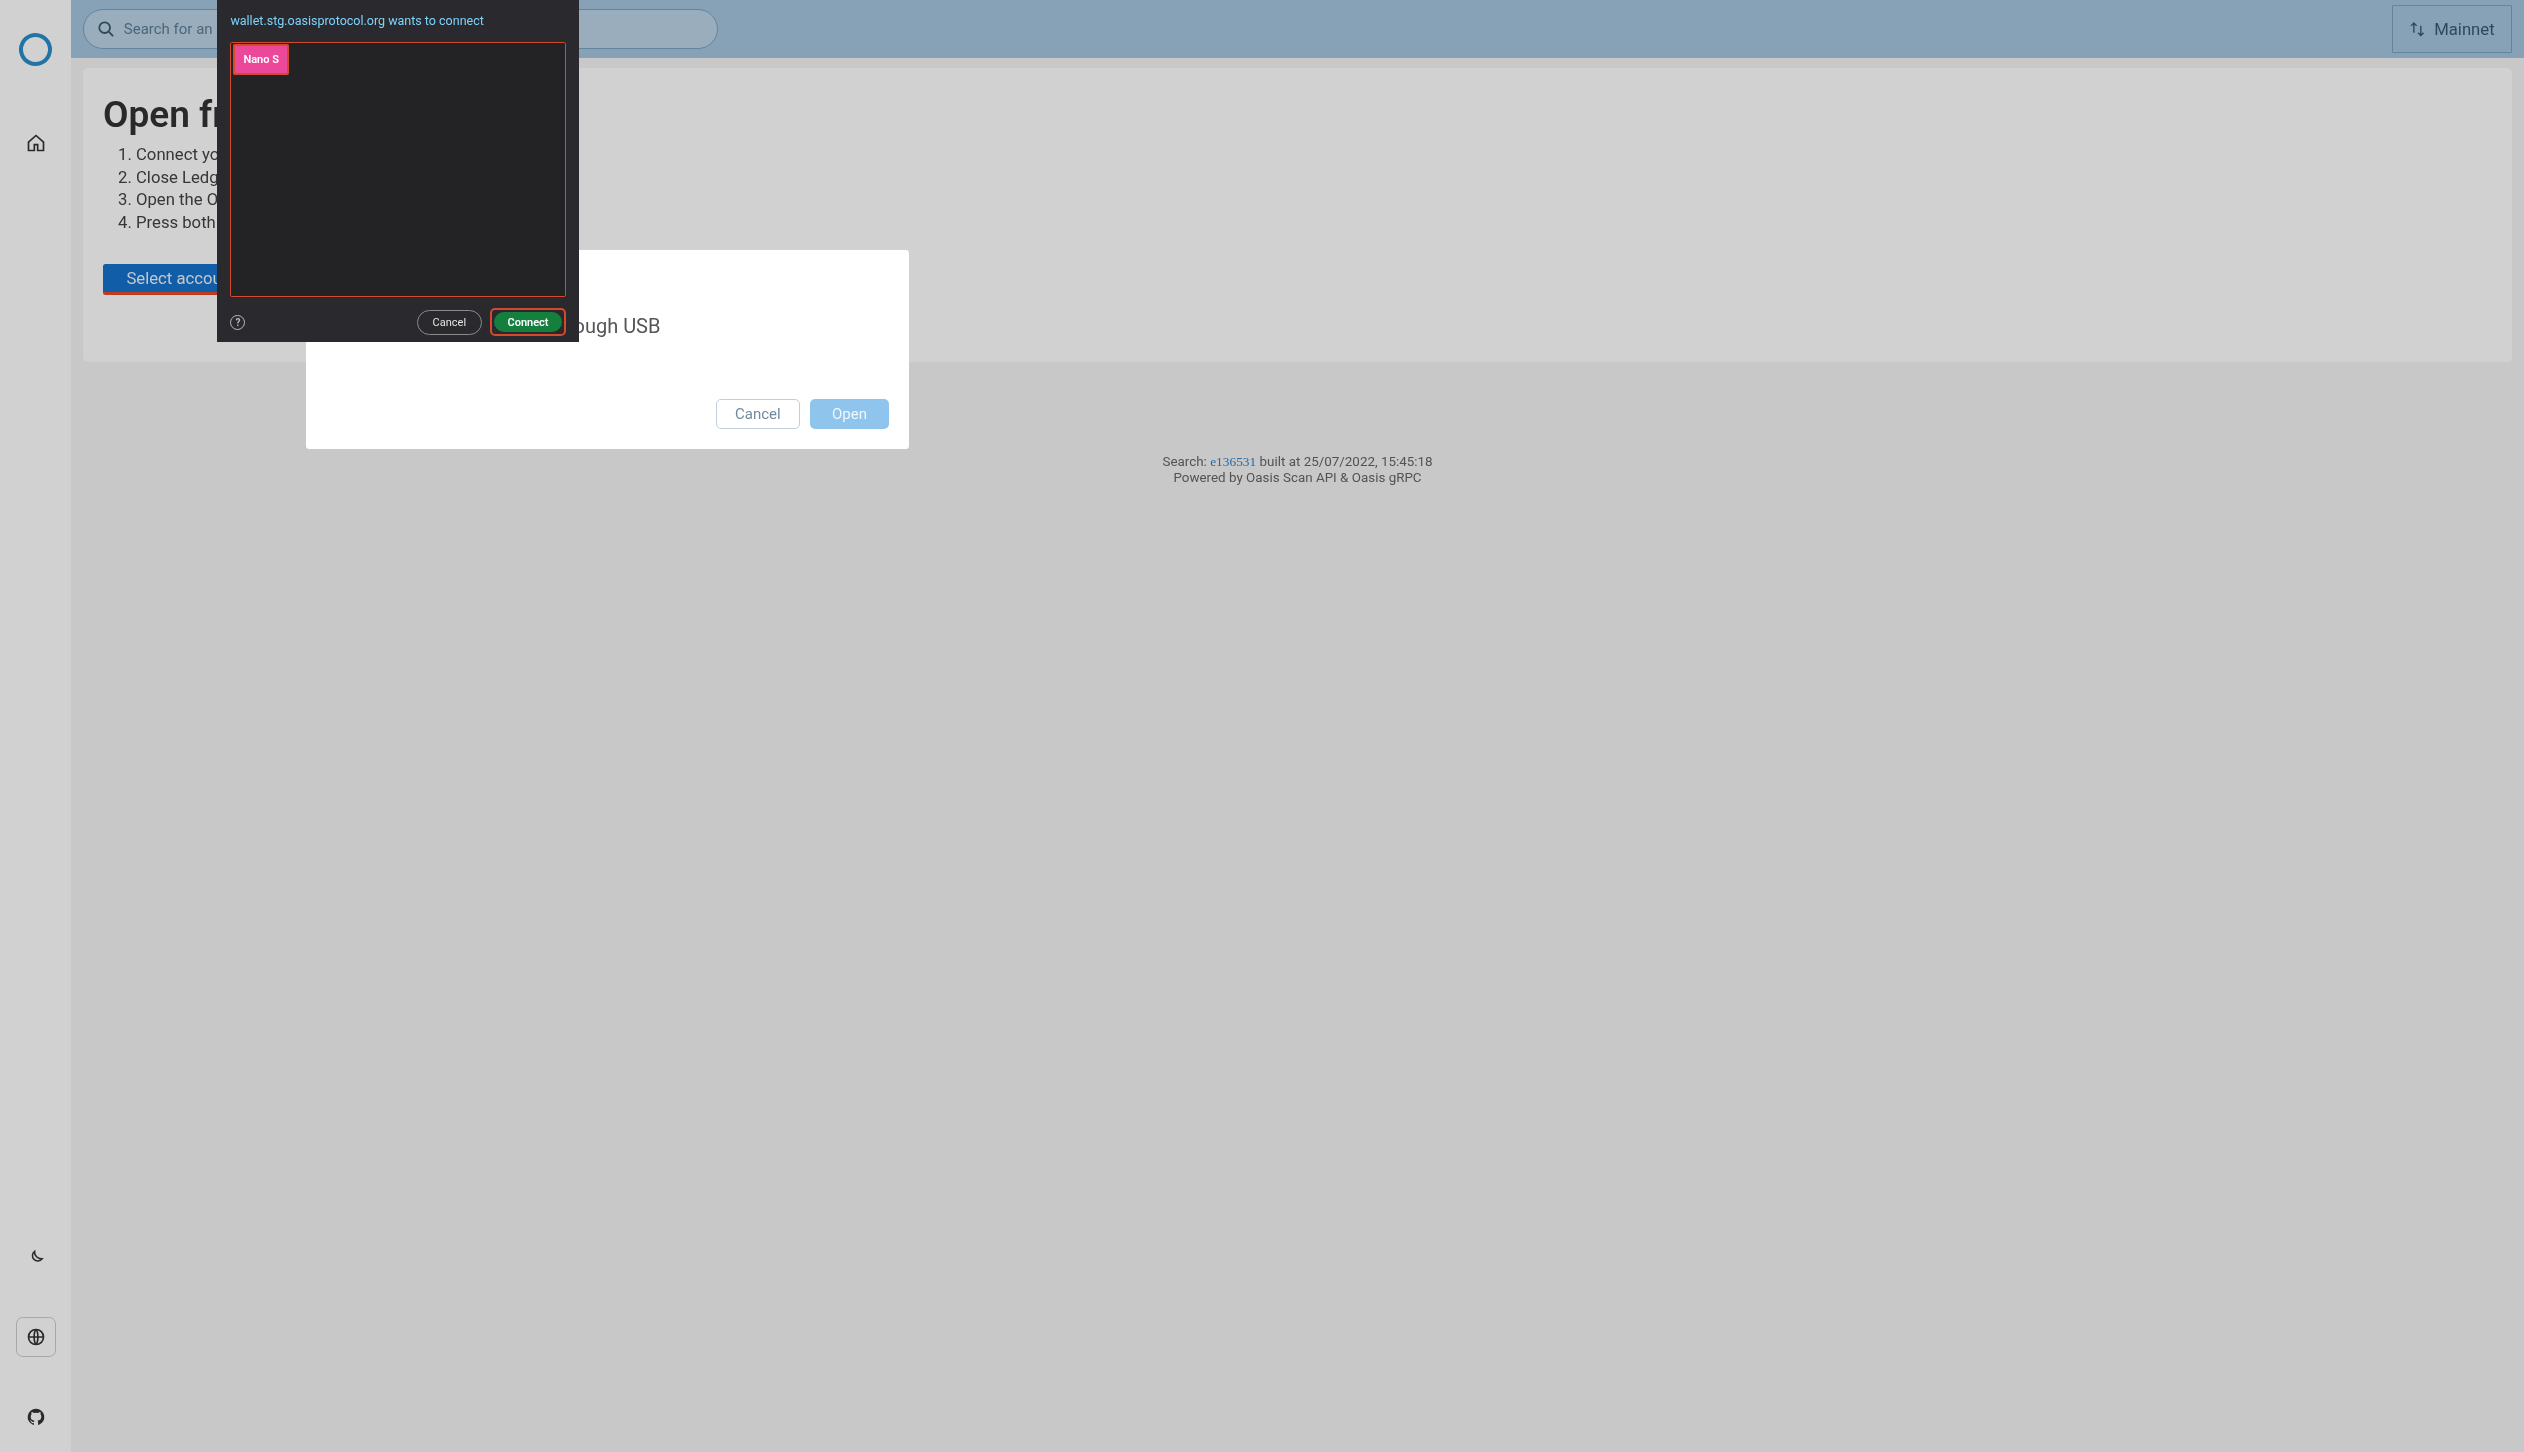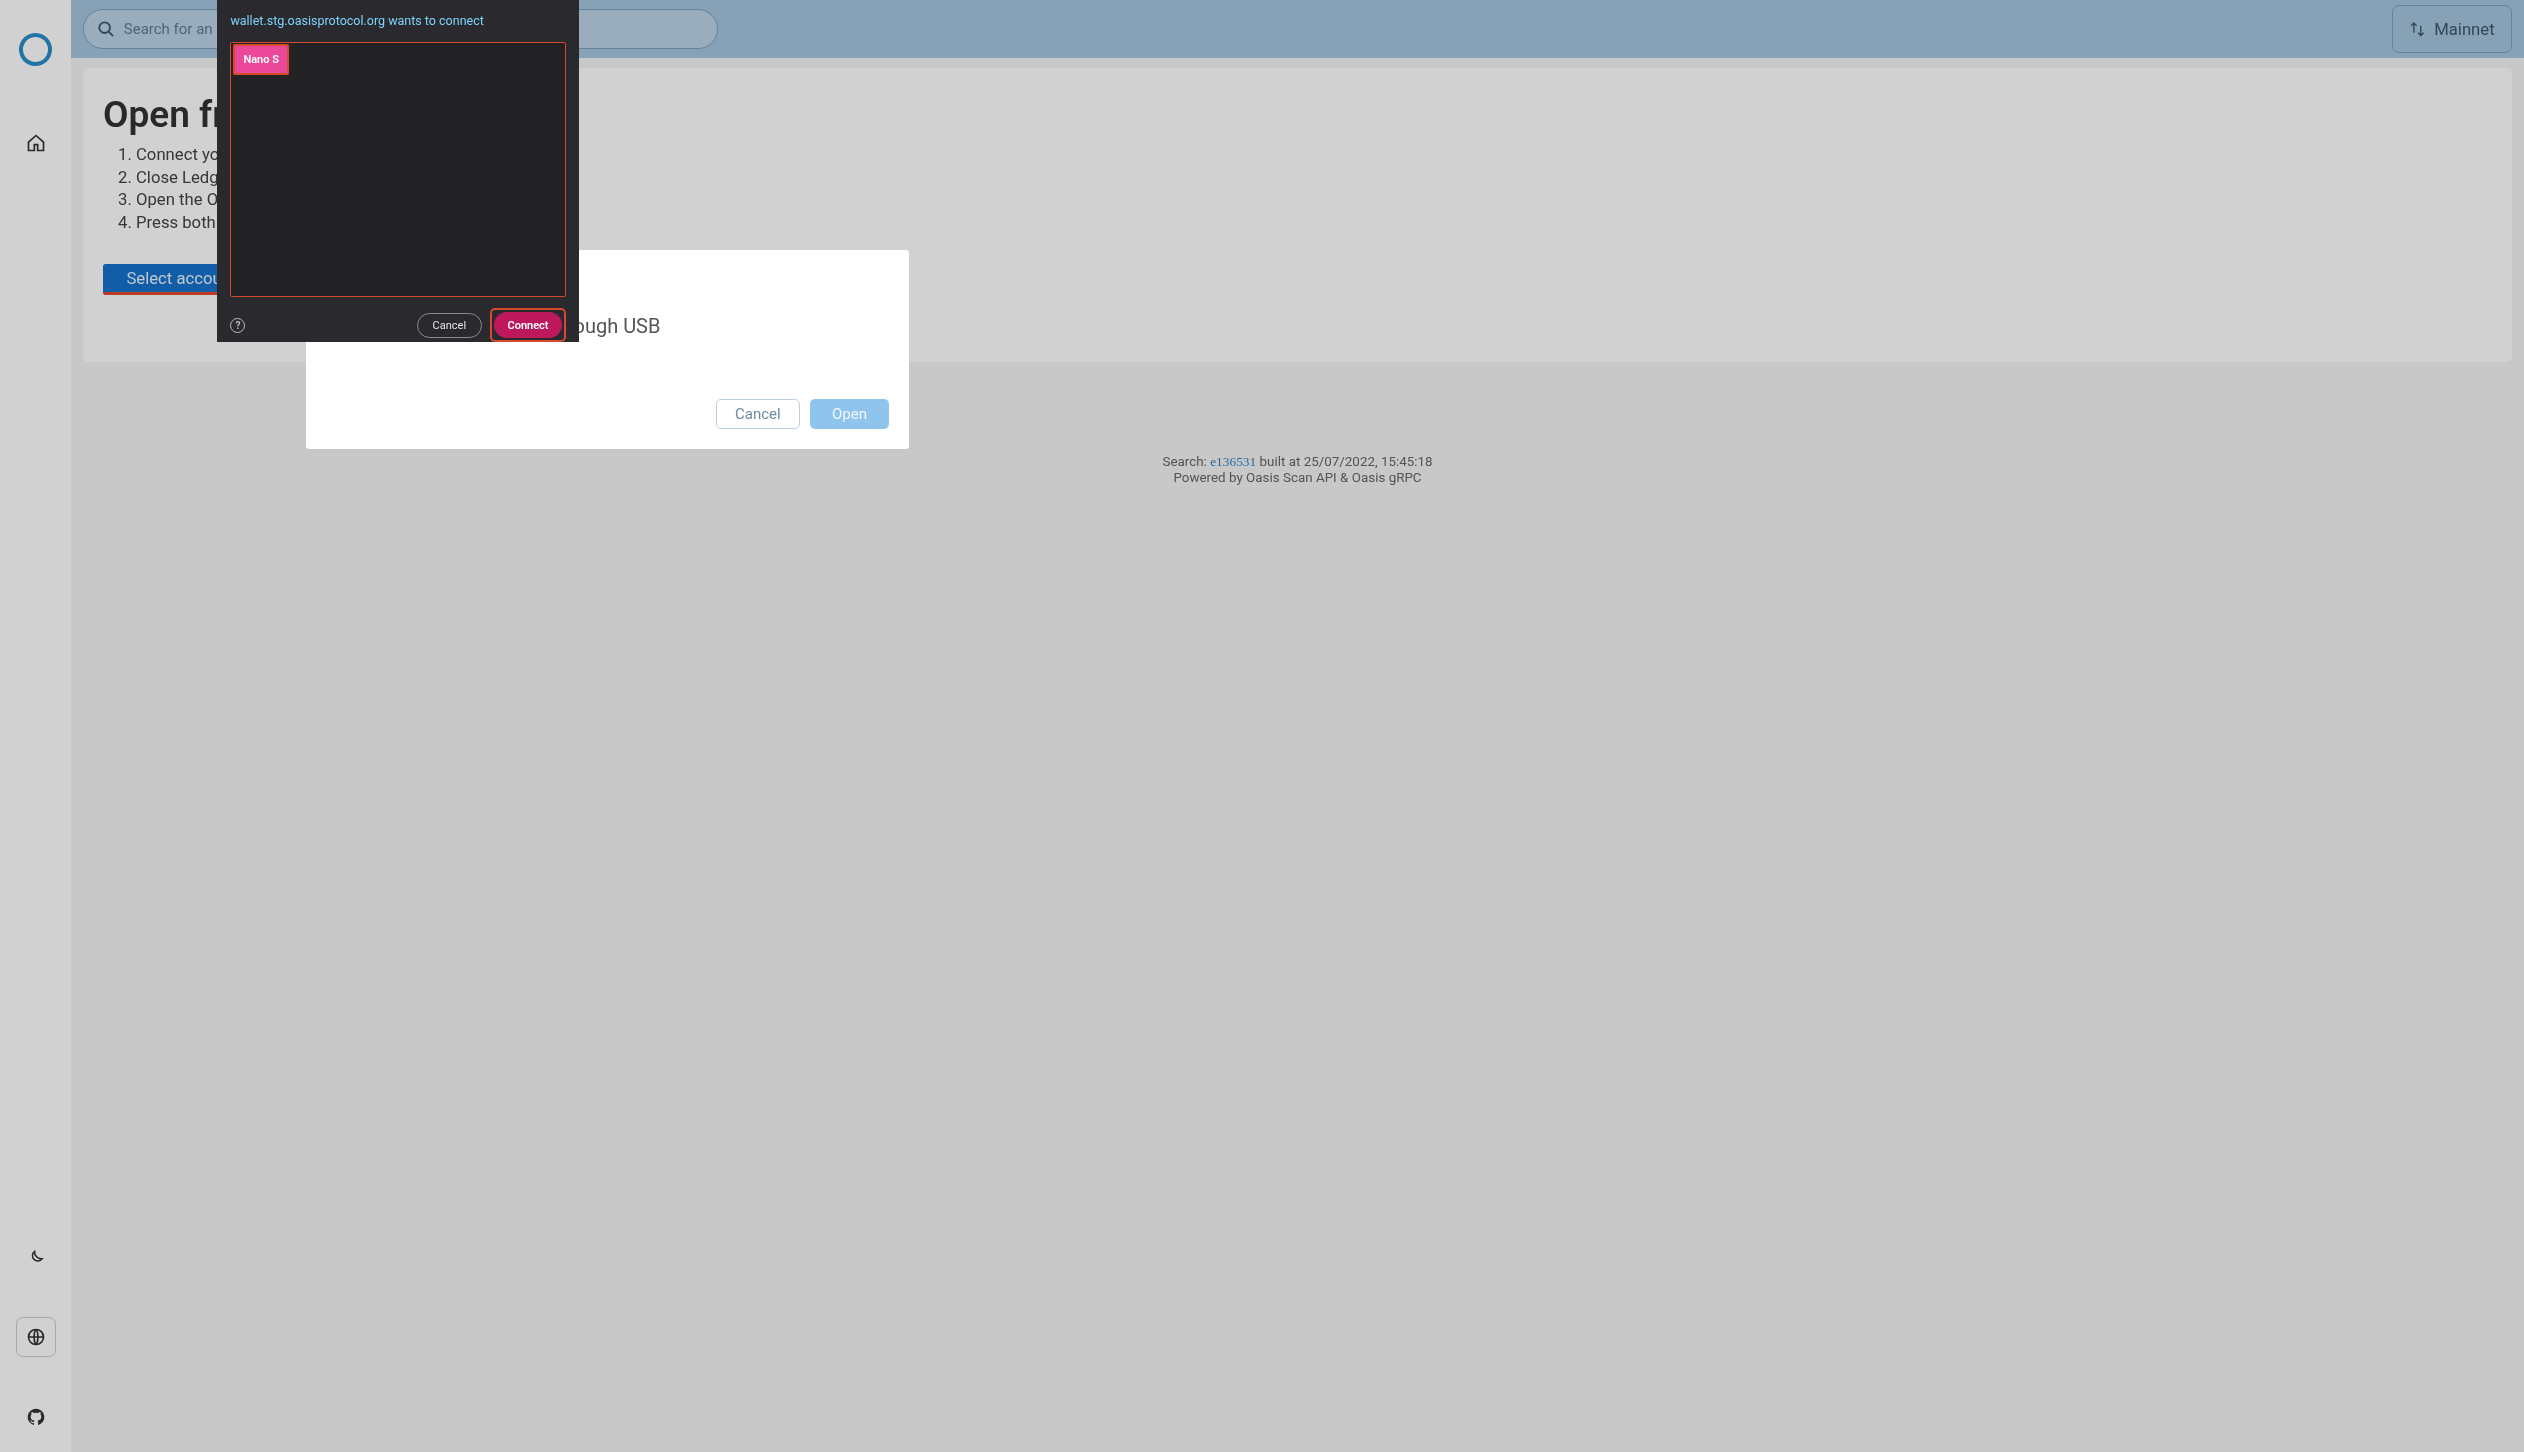--- a/index.html
+++ b/index.html
@@ -13,21 +13,21 @@
 
     .sidebar-bottom { position: absolute; bottom: 25px; display: flex; flex-direction: column; align-items: center; gap: 50px; }
     .round-btn { width: 40px; height: 40px; border: 0.8px solid #ccc; border-radius: 6.7px; display: flex; align-items: center; justify-content: center; background: #fff; cursor: pointer; }
 
     
     .header { position: fixed; top: 0; left: 71px; right: 0; height: 58px; background: #a5c5de; display: flex; align-items: center; padding: 8.3px 11.7px; gap: 11.7px; }
     .search-wrap { flex: 0 0 635px; height: 40px; background: #bcd4e7; border: 0.8px solid #7aa1bf; border-radius: 20px; display: flex; align-items: center; padding: 0 13.4px; gap: 8.3px; color: #3a5a70; }
     .search-wrap input { border: none; background: transparent; flex: 1; font-size: 15px; color: #3a5a70; outline: none; }
     .search-wrap input::placeholder { color: #5c7d95; }
 
-    .network-btn { margin-left: auto; height: 48px; border: 0.8px solid #7aa1bf; border-radius: 7px; padding: 0 16.7px; display: flex; align-items: center; gap: 8.3px; color: #3a5a70; font-size: 16.7px; background: transparent; }
+    .network-btn { margin-left: auto; height: 48px; border: 0.8px solid #7aa1bf; border-radius: 1px; padding: 0 16.7px; display: flex; align-items: center; gap: 8.3px; color: #3a5a70; font-size: 16.7px; background: transparent; }
 
     
     .main { position: absolute; top: 68px; left: 83px; right: 11.7px; background: #fff; border-radius: 5px; padding: 25px 20px 23.4px 20px; height: 294px; }
     .main h1 { font-size: 37px; font-weight: 600; color: #333; }
     .steps-label { font-size: 22px; color: #555; margin-top: 32px; }
     .steps { margin: 8.3px 0 0 33px; font-size: 16.7px; color: #444; }
     .steps li { line-height: 1.35; }
     .select-btn { margin-top: 30px; background: #1672ce; color: #ecf3fa; border: none; border-bottom: 3.3px solid #e6492d; padding: 4.2px 23.4px; font-size: 16.7px; border-radius: 2.5px; }
 
     
@@ -47,21 +47,21 @@
     
     .device-dialog { position: absolute; top: 0; left: 217px; width: 362px; height: 342px; background: #2a2a2e; color: #f0f0f0; padding: 13.4px 13.4px; font-size: 12px; }
     .dd-title { color: #7dd3fc; font-size: 12.5px; margin-bottom: 13.4px; }
     .dd-list { border: 1.7px solid #d44a2d; background: #232325; height: 255px; border-radius: 1.7px; }
     .dd-item { background: #ec4899; color: #fff; font-size: 11px; font-weight: 600; padding: 6.7px 8.3px; border: 2.5px solid #d44a2d; margin: 1.7px; display: inline-block; border-radius: 1.7px; }
     .dd-footer { display: flex; align-items: center; margin-top: 11.7px; gap: 8.3px; }
     .help-ic { width: 15px; height: 15px; border: 1.5px solid #bcbcbc; border-radius: 50%; display: flex; align-items: center; justify-content: center; color: #bcbcbc; font-size: 10px; font-weight: 700; }
     .spacer { flex: 1; }
     .dd-btn-cancel { height: 25px; padding: 0 15px; border: 0.8px solid #8a8a8a; border-radius: 13.4px; background: transparent; color: #e5e5e5; font-size: 11px; }
     .dd-btn-connect-wrap { border: 2.5px solid #d44a2d; border-radius: 5px; padding: 1.7px; }
-    .dd-btn-connect { height: 26px; padding: 0 13.4px; border: none; border-radius: 13.4px; background: #be185d; color: #fff; font-size: 11px; font-weight: 600; }
+    .dd-btn-connect { height: 20px; padding: 0 13.4px; border: none; border-radius: 13.4px; background: #15803d; color: #fff; font-size: 11px; font-weight: 600; }
 
     
     .overlay { position: fixed; inset: 0; background: rgba(0,0,0,0.18); pointer-events: none; }
 
     svg { display: block; }
   </style>
 </head>
 <body>
 
 <aside class="sidebar">

